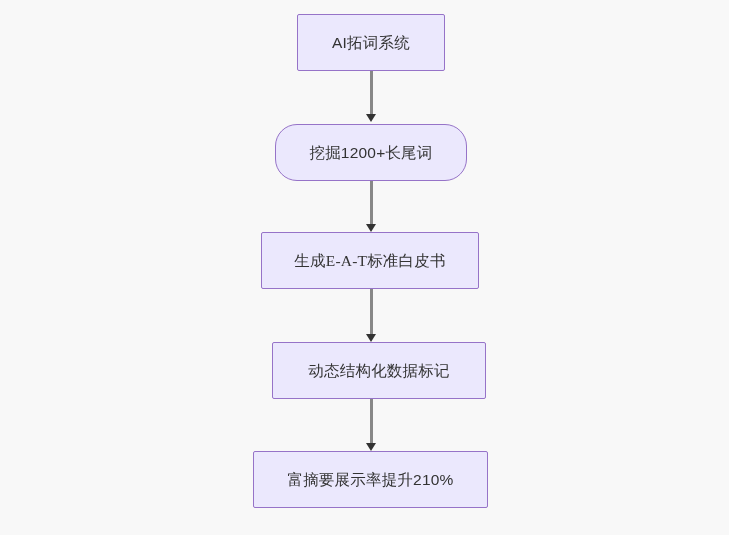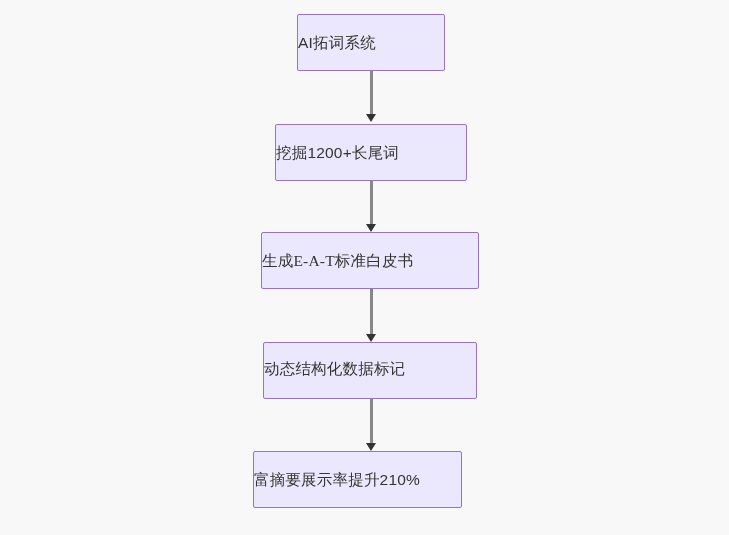--- a/index.html
+++ b/index.html
@@ -19,20 +19,21 @@
     height: 535px;
   }
   .node {
     position: absolute;
     box-sizing: border-box;
     background: #ebe8fd;
     border: 1.6px solid #9673c8;
     border-radius: 2px;
     display: flex;
     align-items: center;
+    justify-content: center;
     color: #333333;
     font-size: 15.5px;
     line-height: 1;
     letter-spacing: 0.2px;
     white-space: nowrap;
     user-select: none;
   }
   .node-label {
     display: block;
   }
@@ -64,29 +65,29 @@
   <div class="edge" style="left:369.5px; top:289px; height:45px;"></div>
   <div class="arrowhead" style="left:366px; top:334px;"></div>
 
   <div class="edge" style="left:369.5px; top:399px; height:44px;"></div>
   <div class="arrowhead" style="left:366px; top:443px;"></div>
 
   <div class="node" style="left:297px; top:14px; width:148px; height:57px;">
     <span class="node-label">AI拓词系统</span>
   </div>
 
-  <div class="node" style="left:275px; top:124px; width:192px; height:57px;">
+  <div class="node" style="left:275px; top:124px; width:192px; height:57px;border-radius:22px;">
     <span class="node-label">挖掘1200+长尾词</span>
   </div>
 
   <div class="node" style="left:261px; top:232px; width:218px; height:57px;font-family:Liberation Serif, serif;">
     <span class="node-label">生成E-A-T标准白皮书</span>
   </div>
 
-  <div class="node" style="left:263px; top:342px; width:214px; height:57px;font-family:Liberation Mono, monospace;">
+  <div class="node" style="left:272px; top:342px; width:214px; height:57px;">
     <span class="node-label">动态结构化数据标记</span>
   </div>
 
-  <div class="node" style="left:253px; top:451px; width:209px; height:57px;">
+  <div class="node" style="left:253px; top:451px; width:235px; height:57px;">
     <span class="node-label">富摘要展示率提升210%</span>
   </div>
 
 </div>
 
 </body></html>

